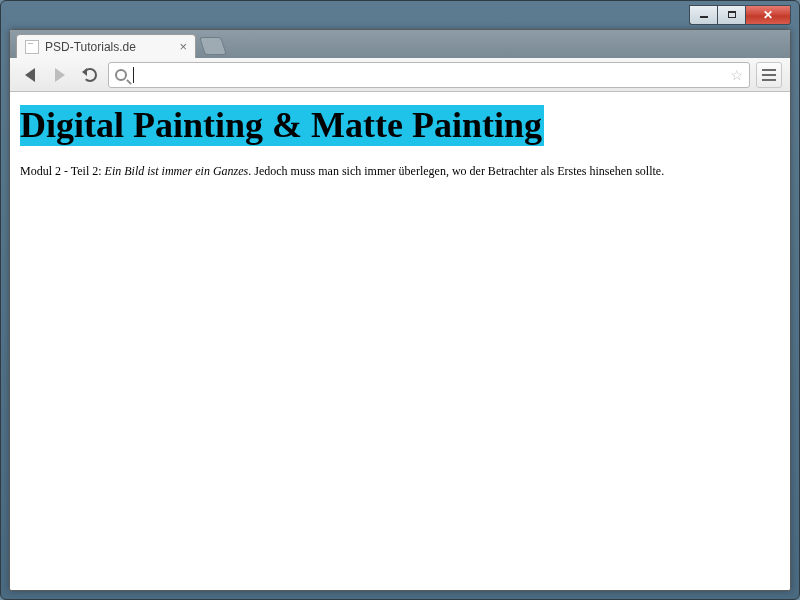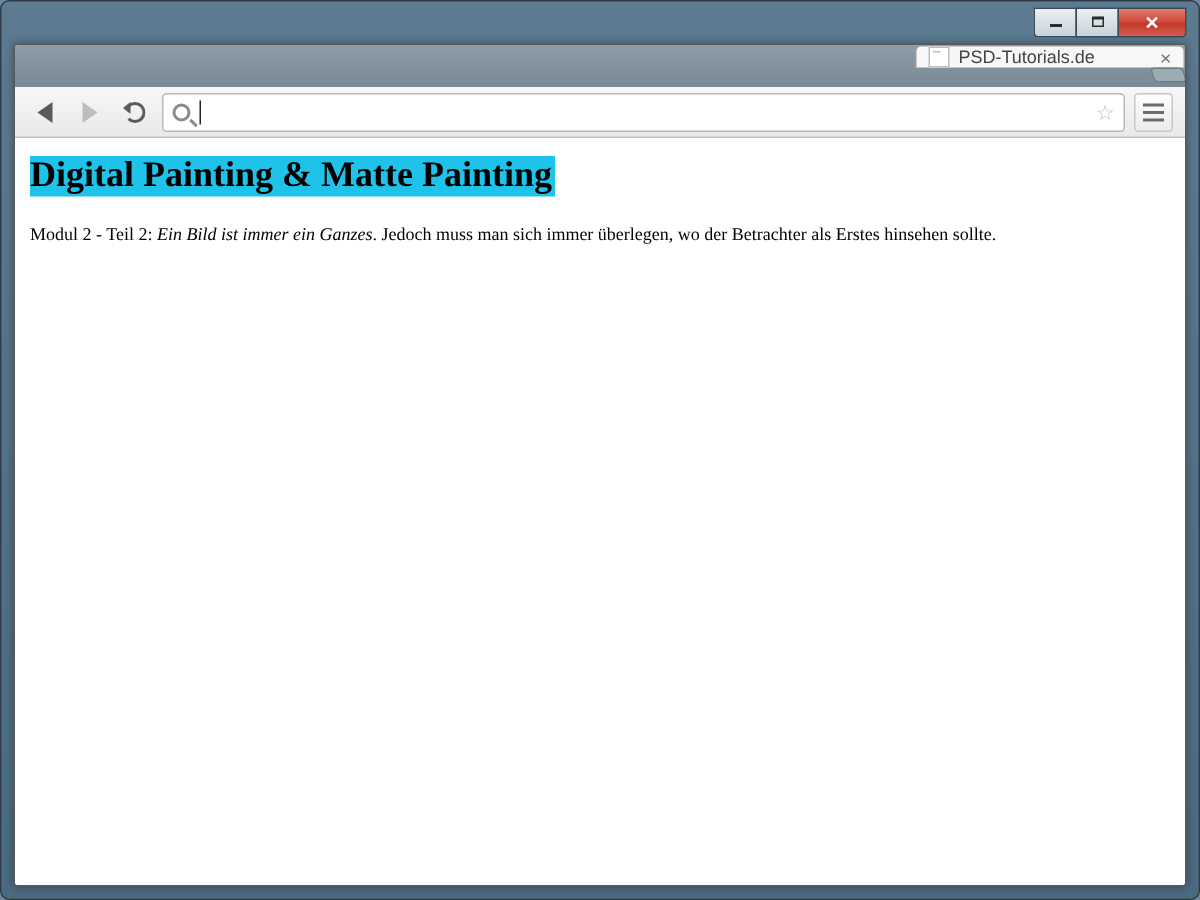--- a/index.html
+++ b/index.html
@@ -56,21 +56,20 @@
   }
 
   
   .tabstrip {
     height: 28px;
     background: linear-gradient(#8d9ca6, #7a8a95);
     display: flex;
     align-items: flex-end;
     padding-left: 6px;
     position: relative;
-    flex-direction: column;
   }
   .tab {
     height: 24px;
     min-width: 180px;
     background: #f7f7f7;
     border: 1px solid #9a9a9a;
     border-bottom: none;
     border-radius: 4px 4px 0 0;
     display: flex;
     align-items: center;
@@ -171,21 +170,21 @@
 
   
   .viewport {
     flex:1; background:#fff; overflow:auto;
     padding: 12px 10px;
     font-family: "Times New Roman", Times, serif;
     color:#000;
   }
   .page-h1 {
     display:inline;
-    font-size: 24px;
+    font-size: 36px;
     font-weight: bold;
     background: #1fc3ea;
     padding: 0 2px 1px 0;
   }
   .page-p {
     font-size: 12px;
     margin-top: 18px;
     line-height: 1.28;
   }
   .italic { font-style: italic; }

